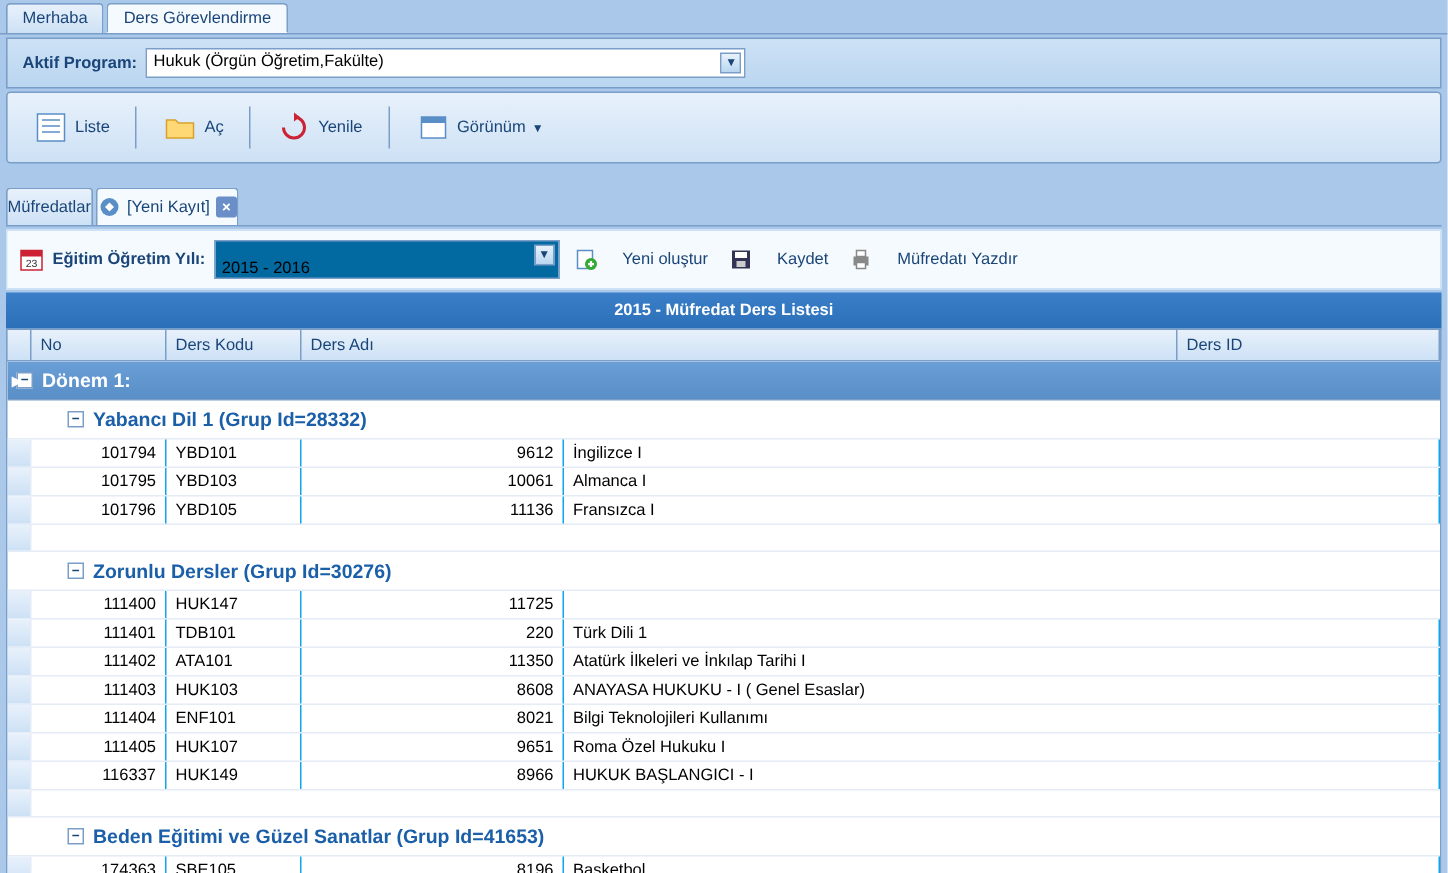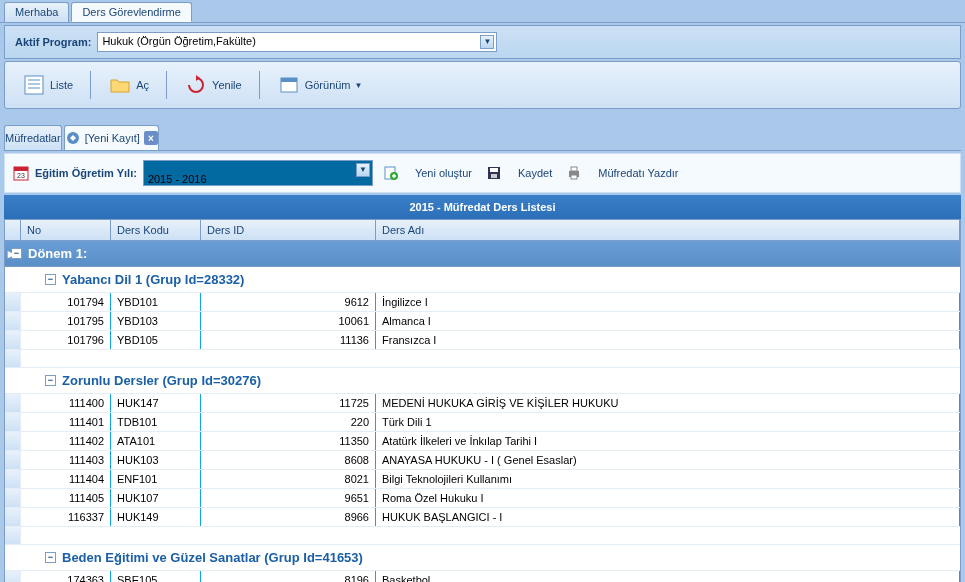--- a/index.html
+++ b/index.html
@@ -166,22 +166,22 @@
     <span>Müfredatı Yazdır</span>
   </div>
 </div>
 
 <div class="list-title-bar">2015 - Müfredat Ders Listesi</div>
 
 <div class="grid-header">
   <div class="row-marker"></div>
   <div class="cell col-no">No</div>
   <div class="cell col-kod">Ders Kodu</div>
+  <div class="cell col-ad">Ders Adı</div>
   <div class="cell col-id">Ders ID</div>
-  <div class="cell col-ad">Ders Adı</div>
 </div>
 
 <div class="grid-body">
   <div class="group-donem">
     <span class="row-arrow" style="color:#fff;position:absolute;left:8px;">▸</span>
     <span class="expand-icon">−</span>
     <span>Dönem 1:</span>
   </div>
   <div id="groups-container">
       <div class="group-sub">
@@ -218,21 +218,20 @@
       <div class="group-sub">
         <span class="expand-icon">−</span>
         <span>Zorunlu Dersler (Grup Id=30276)</span>
       </div>
       <div class="data-row">
         <div class="row-marker-cell"></div>
         <div class="indent-cell"></div>
         <div class="cell col-no-data">111400</div>
         <div class="cell col-kod-data">HUK147</div>
         <div class="cell col-id-data">11725</div>
-        <div class="cell col-ad-data">MEDENİ HUKUKA GİRİŞ VE KİŞİLER HUKUKU</div>
       </div>
       <div class="data-row">
         <div class="row-marker-cell"></div>
         <div class="indent-cell"></div>
         <div class="cell col-no-data">111401</div>
         <div class="cell col-kod-data">TDB101</div>
         <div class="cell col-id-data">220</div>
         <div class="cell col-ad-data">Türk Dili 1</div>
       </div>
       <div class="data-row">

